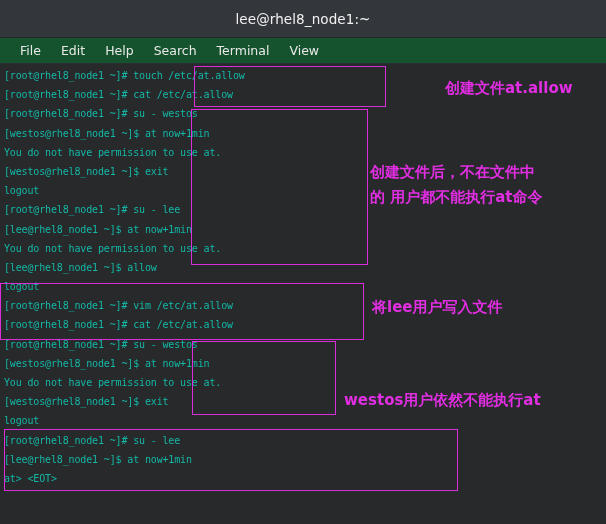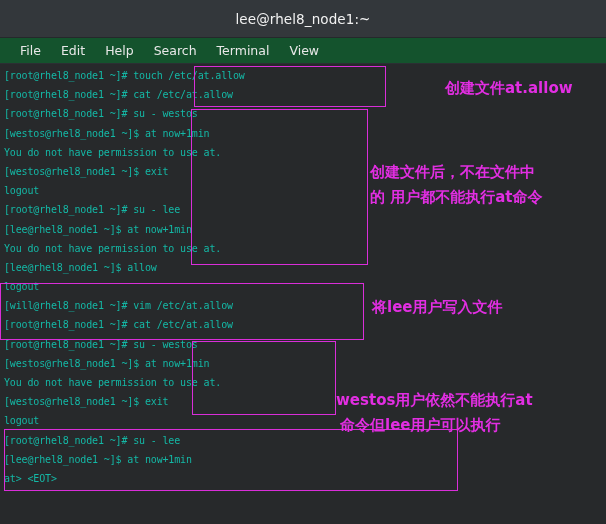--- a/index.html
+++ b/index.html
@@ -114,21 +114,21 @@
       <div class="line">[root@rhel8_node1 ~]# su - westos</div>
       <div class="line">[westos@rhel8_node1 ~]$ at now+1min</div>
       <div class="line">You do not have permission to use at.</div>
       <div class="line">[westos@rhel8_node1 ~]$ exit</div>
       <div class="line">logout</div>
       <div class="line">[root@rhel8_node1 ~]# su - lee</div>
       <div class="line">[lee@rhel8_node1 ~]$ at now+1min</div>
       <div class="line">You do not have permission to use at.</div>
       <div class="line">[lee@rhel8_node1 ~]$ allow</div>
       <div class="line">logout</div>
-      <div class="line">[will@rhel8_node1 ~]# vim /etc/at.allow</div>
+      <div class="line">[root@rhel8_node1 ~]# vim /etc/at.allow</div>
       <div class="line">[root@rhel8_node1 ~]# cat /etc/at.allow</div>
       <div class="line">[root@rhel8_node1 ~]# su - westos</div>
       <div class="line">[westos@rhel8_node1 ~]$ at now+1min</div>
       <div class="line">You do not have permission to use at.</div>
       <div class="line">[westos@rhel8_node1 ~]$ exit</div>
       <div class="line">logout</div>
       <div class="line">[root@rhel8_node1 ~]# su - lee</div>
       <div class="line">[lee@rhel8_node1 ~]$ at now+1min</div>
       <div class="line">at&gt; &lt;EOT&gt;</div>
 
@@ -137,17 +137,16 @@
     <div class="box" style="left:194px; top:2px; width:192px; height:41px;"></div>
     <div class="box" style="left:191px; top:45px; width:177px; height:156px;"></div>
     <div class="box" style="left:0px; top:219px; width:364px; height:57px;"></div>
     <div class="box" style="left:192px; top:277px; width:144px; height:74px;"></div>
     <div class="box" style="left:4px; top:365px; width:454px; height:62px;"></div>
 
     <div class="ann" style="left:405px; top:13px;margin-left:40px;">创建文件at.allow</div>
     <div class="ann" style="left:370px; top:122px;">的 用户都不能执行at命令</div>
     <div class="ann" style="left:370px; top:97px;">创建文件后，不在文件中</div>
     <div class="ann" style="left:372px; top:232px;">将lee用户写入文件</div>
-    <div class="ann" style="left:336px; top:325px;">westos用户依然不能执行at</div>
-    <div class="ann" style="left:340px; top:350px;">命令但lee用户可以执行</div>
+    <div class="ann" style="left:344px; top:325px;">westos用户依然不能执行at</div>
   </div>
 
 </div>
 
 </body></html>

